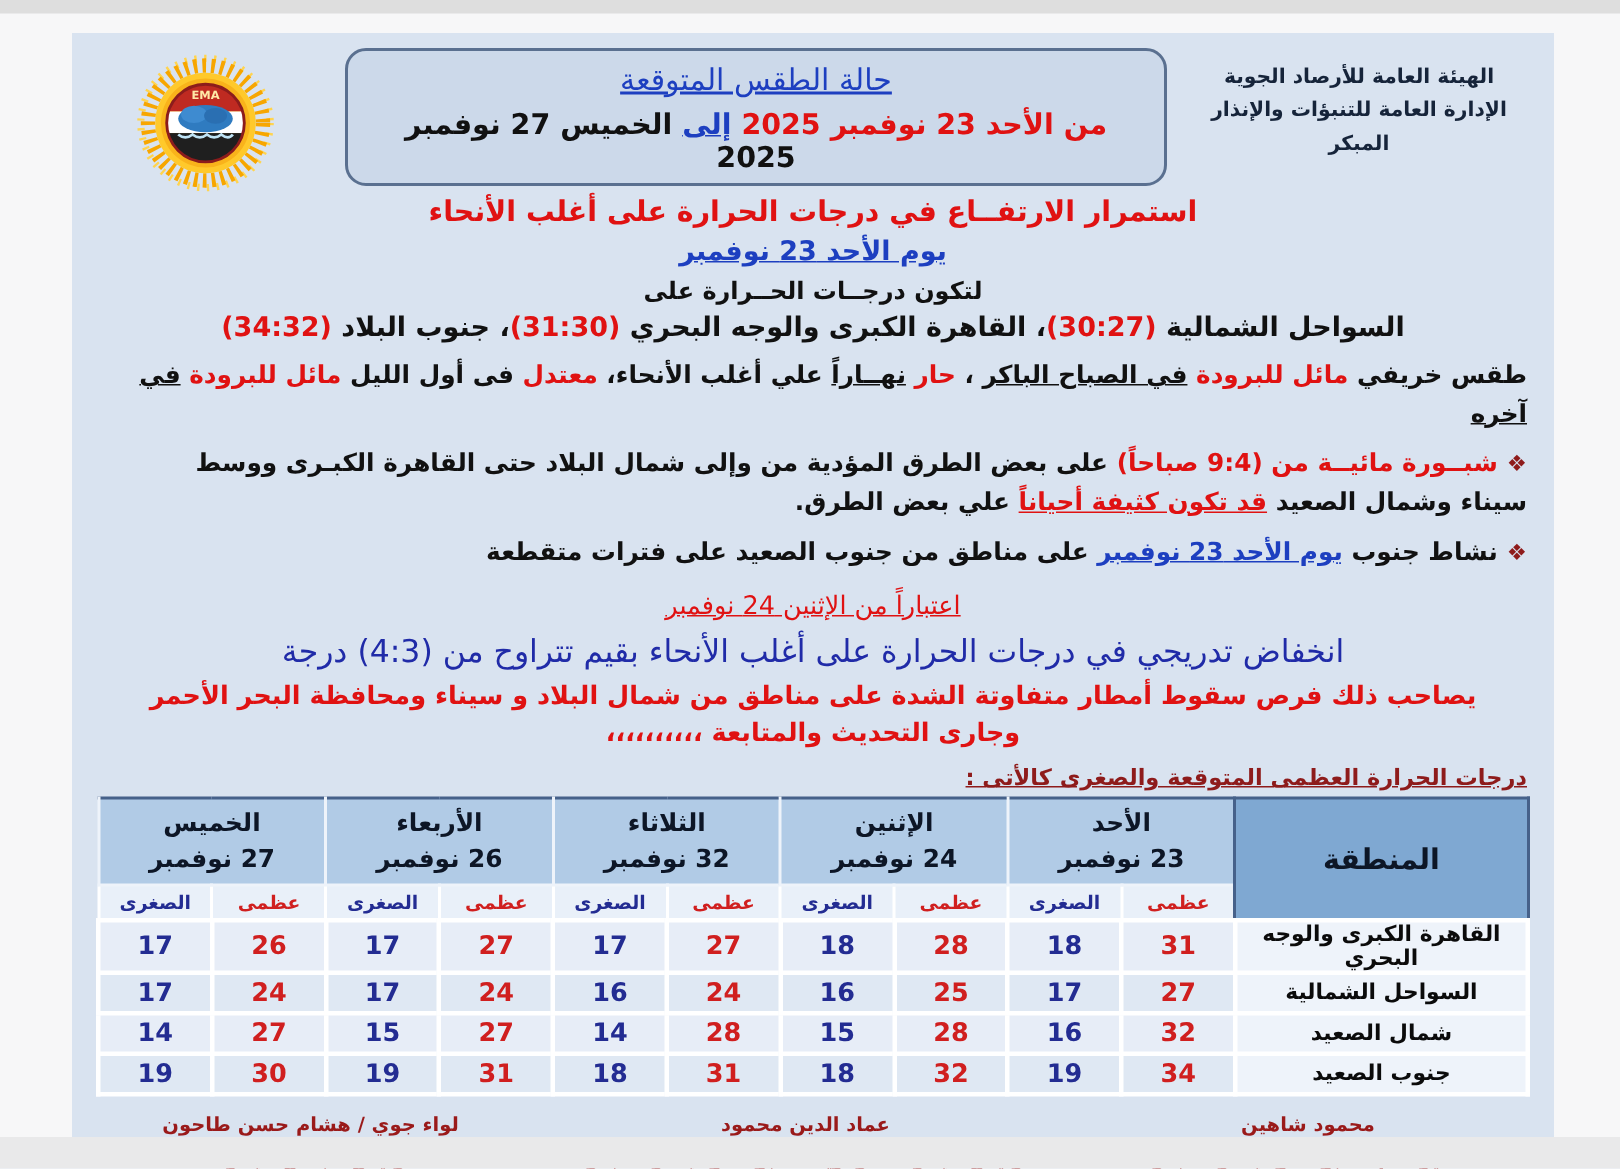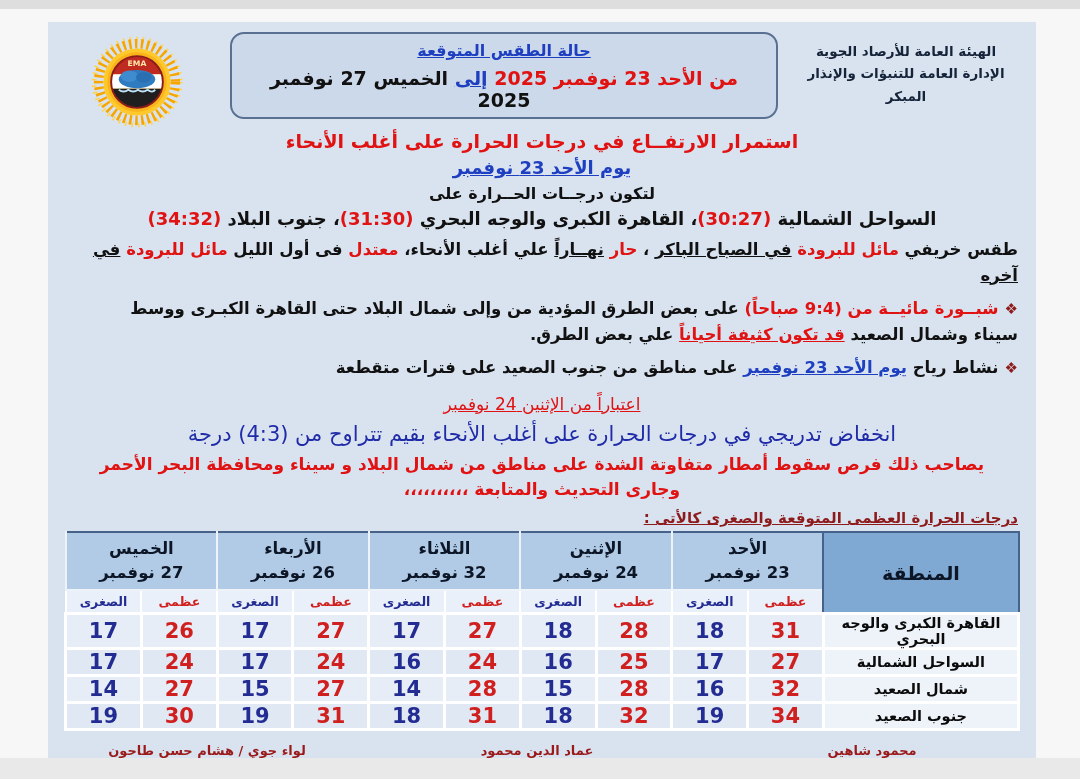--- a/index.html
+++ b/index.html
@@ -21,21 +21,21 @@
   
   .hdr { display:flex; align-items:flex-start; height:92px; }
   .org { width:232px; padding-top:10px; text-align:center; color:#16243a; font-weight:bold; font-size:13.5px; line-height:1.65; }
   .hbox {
     flex:1; margin:2px 12px 0 18px; min-height:78px;
     background:var(--box-bg,#ccd9ea);
     border:2px solid var(--box-border,#5a7090);
     border-radius:14px;
     text-align:center; padding:7px 10px 6px;
   }
-  .hbox-title { color:var(--blue,#1d3fc0); font-size:16px; font-weight:bold; text-decoration:underline; }
+  .hbox-title { color:var(--blue,#1d3fc0); font-size:20px; font-weight:normal; text-decoration:underline; }
   .hbox-period { margin-top:7px; font-size:19px; font-weight:bold; color:#111; }
   .logo-wrap { width:150px; display:flex; justify-content:center; padding-top:6px; }
 
   
   .c { text-align:center; }
   .heat { color:var(--red,#e01212); font-size:19px; font-weight:bold; margin-top:8px; }
   .dayline { color:var(--blue,#1d3fc0); font-size:18px; font-weight:bold; text-decoration:underline; margin-top:5px; }
   .tobe { color:#111; font-size:16px; font-weight:bold; margin-top:6px; }
   .tempsline { font-size:18px; font-weight:bold; margin-top:5px; color:#111; }
 
@@ -70,21 +70,21 @@
   th.sub-h {
     background:var(--th-sub,#e9f0f9); font-size:12.5px; font-weight:bold;
     height:23px; border:2px solid #ffffff; width:76px;
   }
   th.sub-h.mx { color:var(--max-red,#d01f1f); }
   th.sub-h.mn { color:var(--navy,#232c92); }
   td.region-c {
     background:var(--region-bg,#eef3fa); color:#0b0b0b; font-weight:bold; font-size:14.5px;
     border:3px solid #ffffff; height:27px;
   }
-  td.num { font-weight:bold; font-size:21px; border:3px solid #ffffff; height:27px; }
+  td.num { font-weight:bold; font-size:17px; border:3px solid #ffffff; height:27px; }
   td.num.mx { color:var(--max-red,#d01f1f); }
   td.num.mn { color:var(--navy,#232c92); }
   tr.r-odd td { background:#e7edf7; }
   tr.r-even td { background:#dfe8f3; }
   tr.r-odd td.region-c, tr.r-even td.region-c { background:var(--region-bg,#eef3fa); }
 
   
   .footer { display:flex; margin-top:9px; color:#9a1a1a; font-weight:bold; font-size:13px; line-height:1.75; }
   .sig { text-align:center; }
   .sig.s0 { width:300px; }
@@ -137,21 +137,21 @@
       </div>
     </div>
 
     <div class="c heat">استمرار الارتفــاع في درجات الحرارة على أغلب الأنحاء</div>
     <div class="c dayline">يوم الأحد 23 نوفمبر</div>
     <div class="c tobe">لتكون درجــات الحــرارة على</div>
     <div class="c tempsline"><span class="sg-black">السواحل الشمالية </span><span class="sg-red">(30:27)</span><span class="sg-black">، القاهرة الكبرى والوجه البحري </span><span class="sg-red">(31:30)</span><span class="sg-black">، جنوب البلاد </span><span class="sg-red">(34:32)</span></div>
 
     <div class="para"><span class="sg-black">طقس خريفي </span><span class="sg-red">مائل للبرودة </span><span class="sg-black u">في الصباح الباكر</span><span class="sg-black"> ، </span><span class="sg-red">حار </span><span class="sg-black u">نهــاراً</span><span class="sg-black"> علي أغلب الأنحاء، </span><span class="sg-red">معتدل </span><span class="sg-black">فى أول الليل </span><span class="sg-red">مائل للبرودة </span><span class="sg-black u">في آخره</span></div>
     <div class="para p2"><span class="bullet">❖</span><span><span class="sg-red">شبــورة مائيــة من (9:4 صباحاً)</span><span class="sg-black"> على بعض الطرق المؤدية من وإلى شمال البلاد حتى القاهرة الكبـرى ووسط سيناء وشمال الصعيد </span><span class="sg-red u">قد تكون كثيفة أحياناً</span><span class="sg-black"> علي بعض الطرق.</span></span></div>
-    <div class="para"><span class="bullet">❖</span><span><span class="sg-black">نشاط رياح </span><span class="sg-blue u">يوم الأحد 23 نوفمبر</span><span class="sg-black"> على مناطق من جنوب الصعيد على فترات متقطعة</span></span></div>
+    <div class="para"><span class="bullet">❖</span><span><span class="sg-black">نشاط جنوب </span><span class="sg-blue u">يوم الأحد 23 نوفمبر</span><span class="sg-black"> على مناطق من جنوب الصعيد على فترات متقطعة</span></span></div>
 
     <div class="c effective">اعتباراً من الإثنين 24 نوفمبر</div>
     <div class="c decrease">انخفاض تدريجي في درجات الحرارة  على أغلب الأنحاء بقيم تتراوح من (4:3) درجة</div>
     <div class="c rain">يصاحب ذلك فرص سقوط أمطار  متفاوتة الشدة على مناطق من شمال البلاد و سيناء ومحافظة البحر الأحمر</div>
     <div class="c update">وجارى التحديث والمتابعة ،،،،،،،،،،</div>
 
     <div class="tbl-intro">درجات الحرارة العظمى المتوقعة والصغرى كالأتى :</div>
     <table class="wt" id="temps-table">
         <thead>
           <tr>

